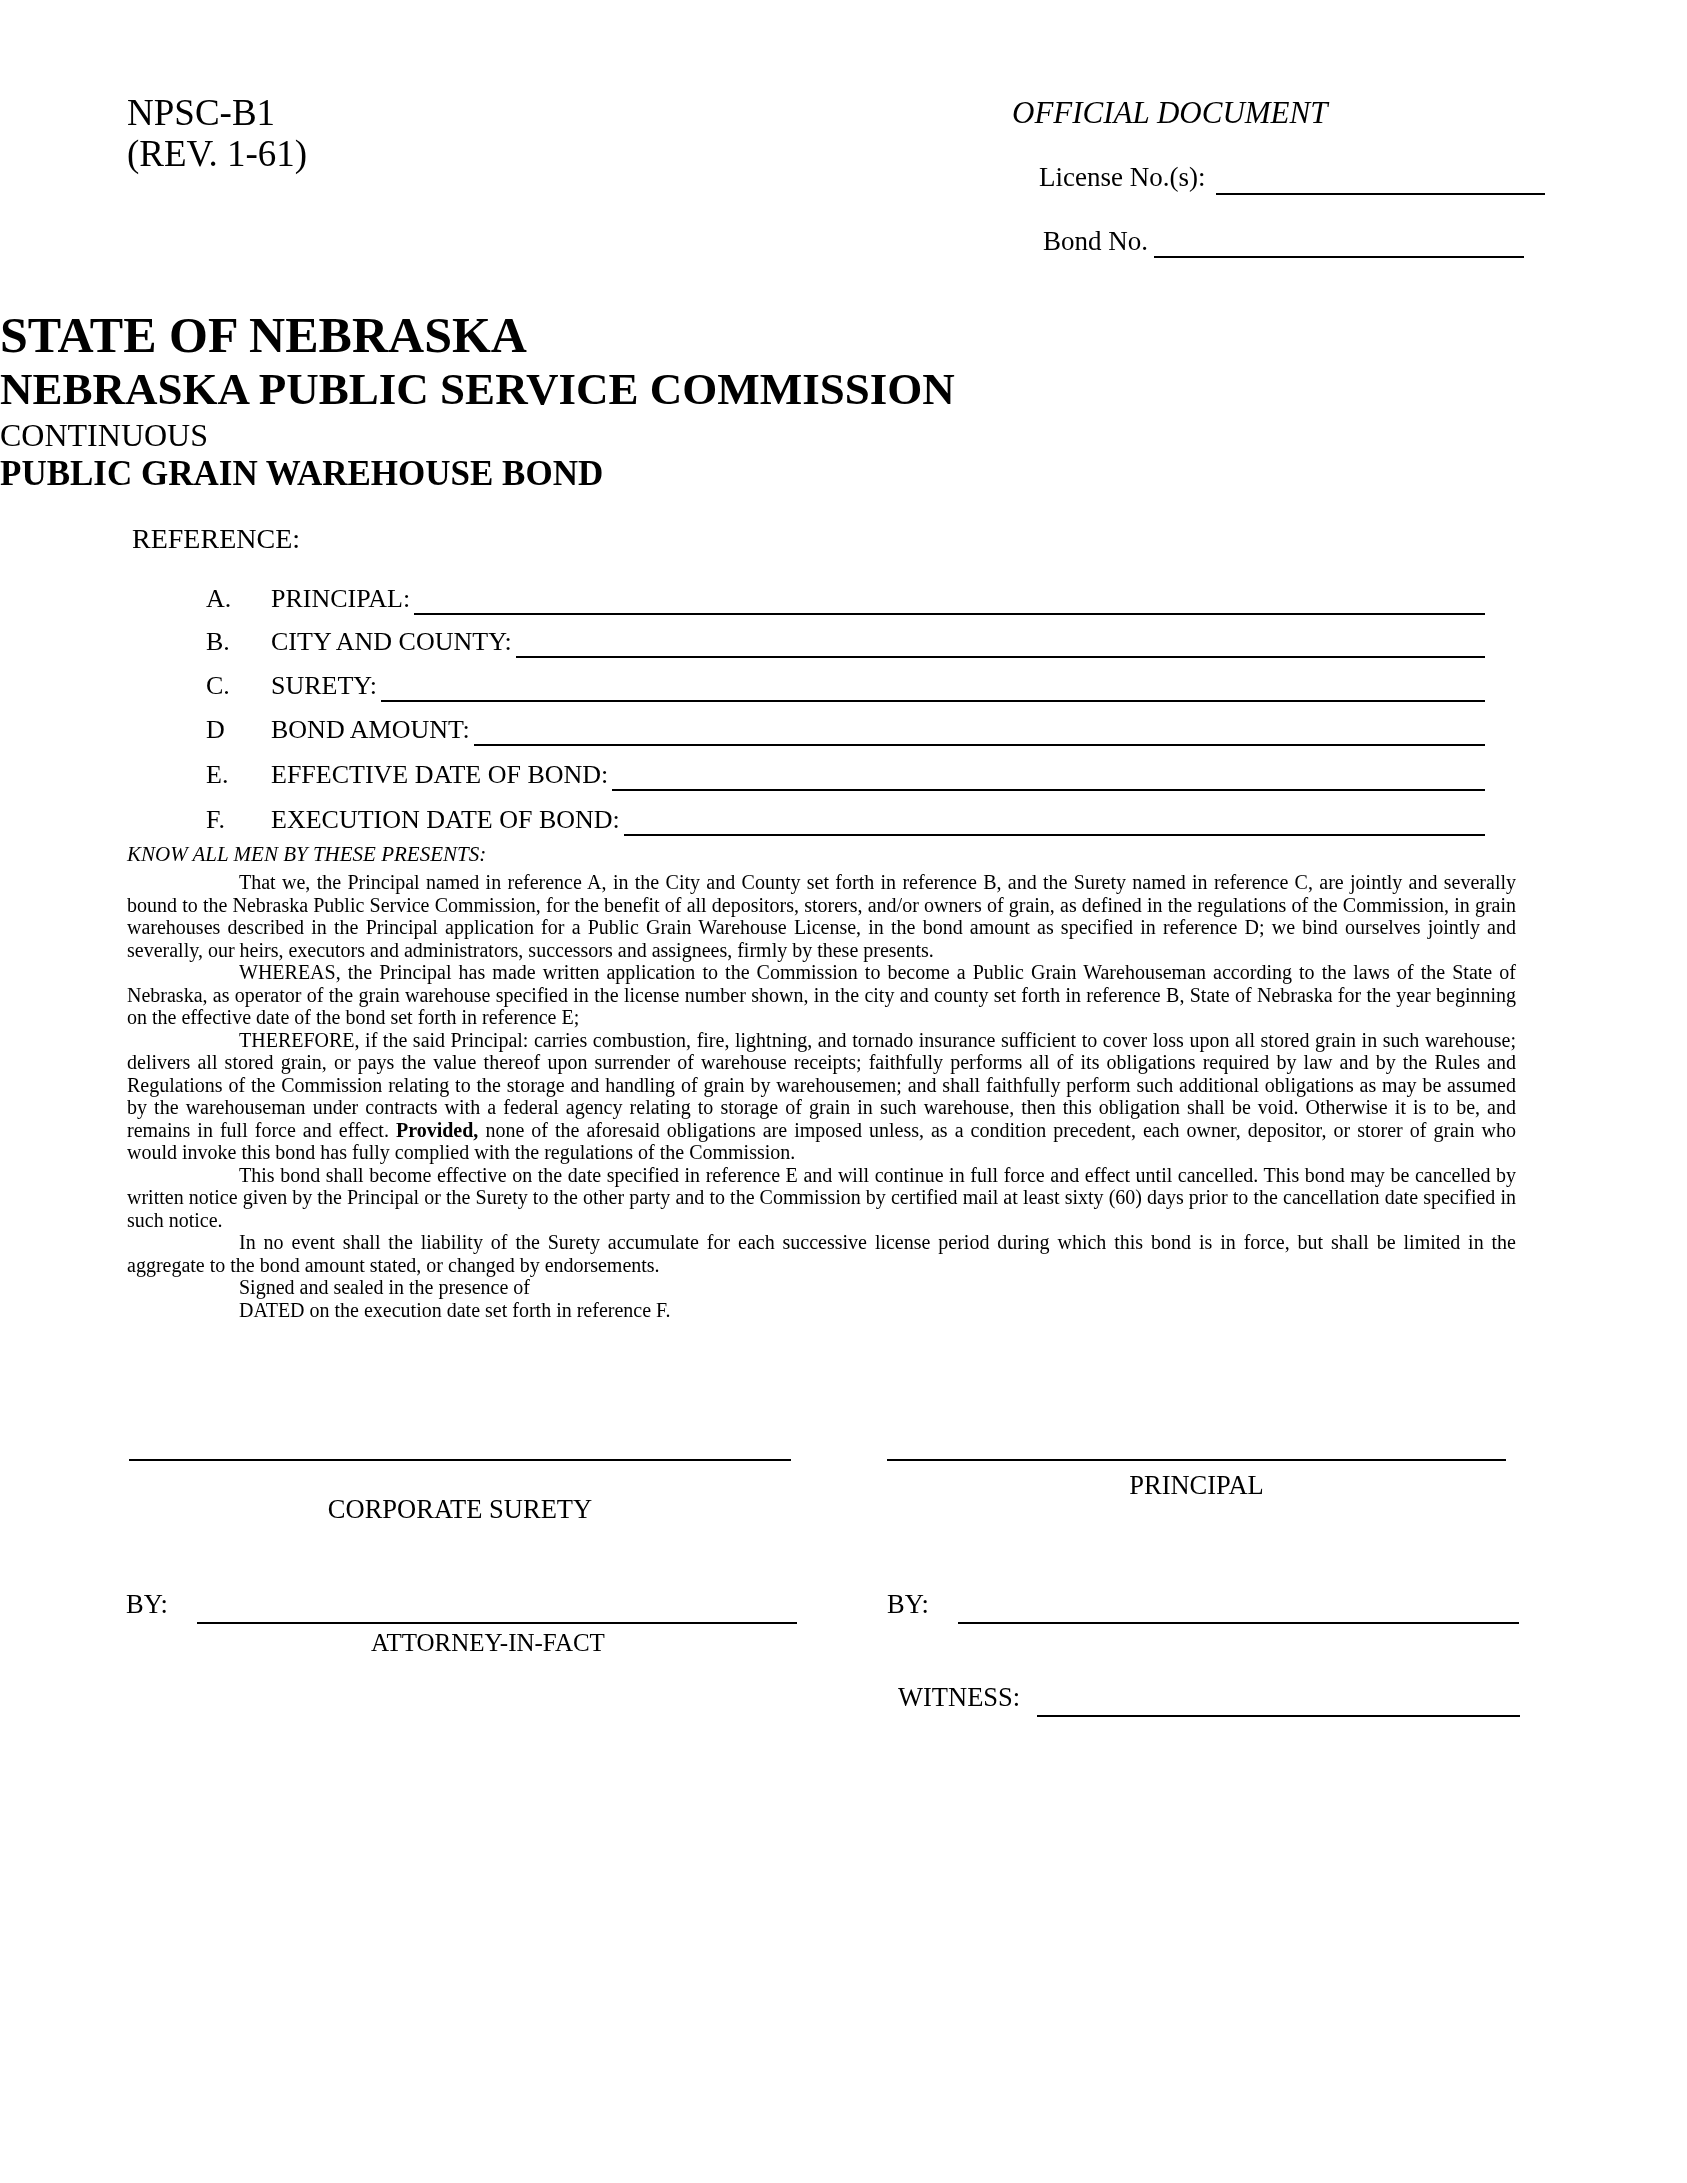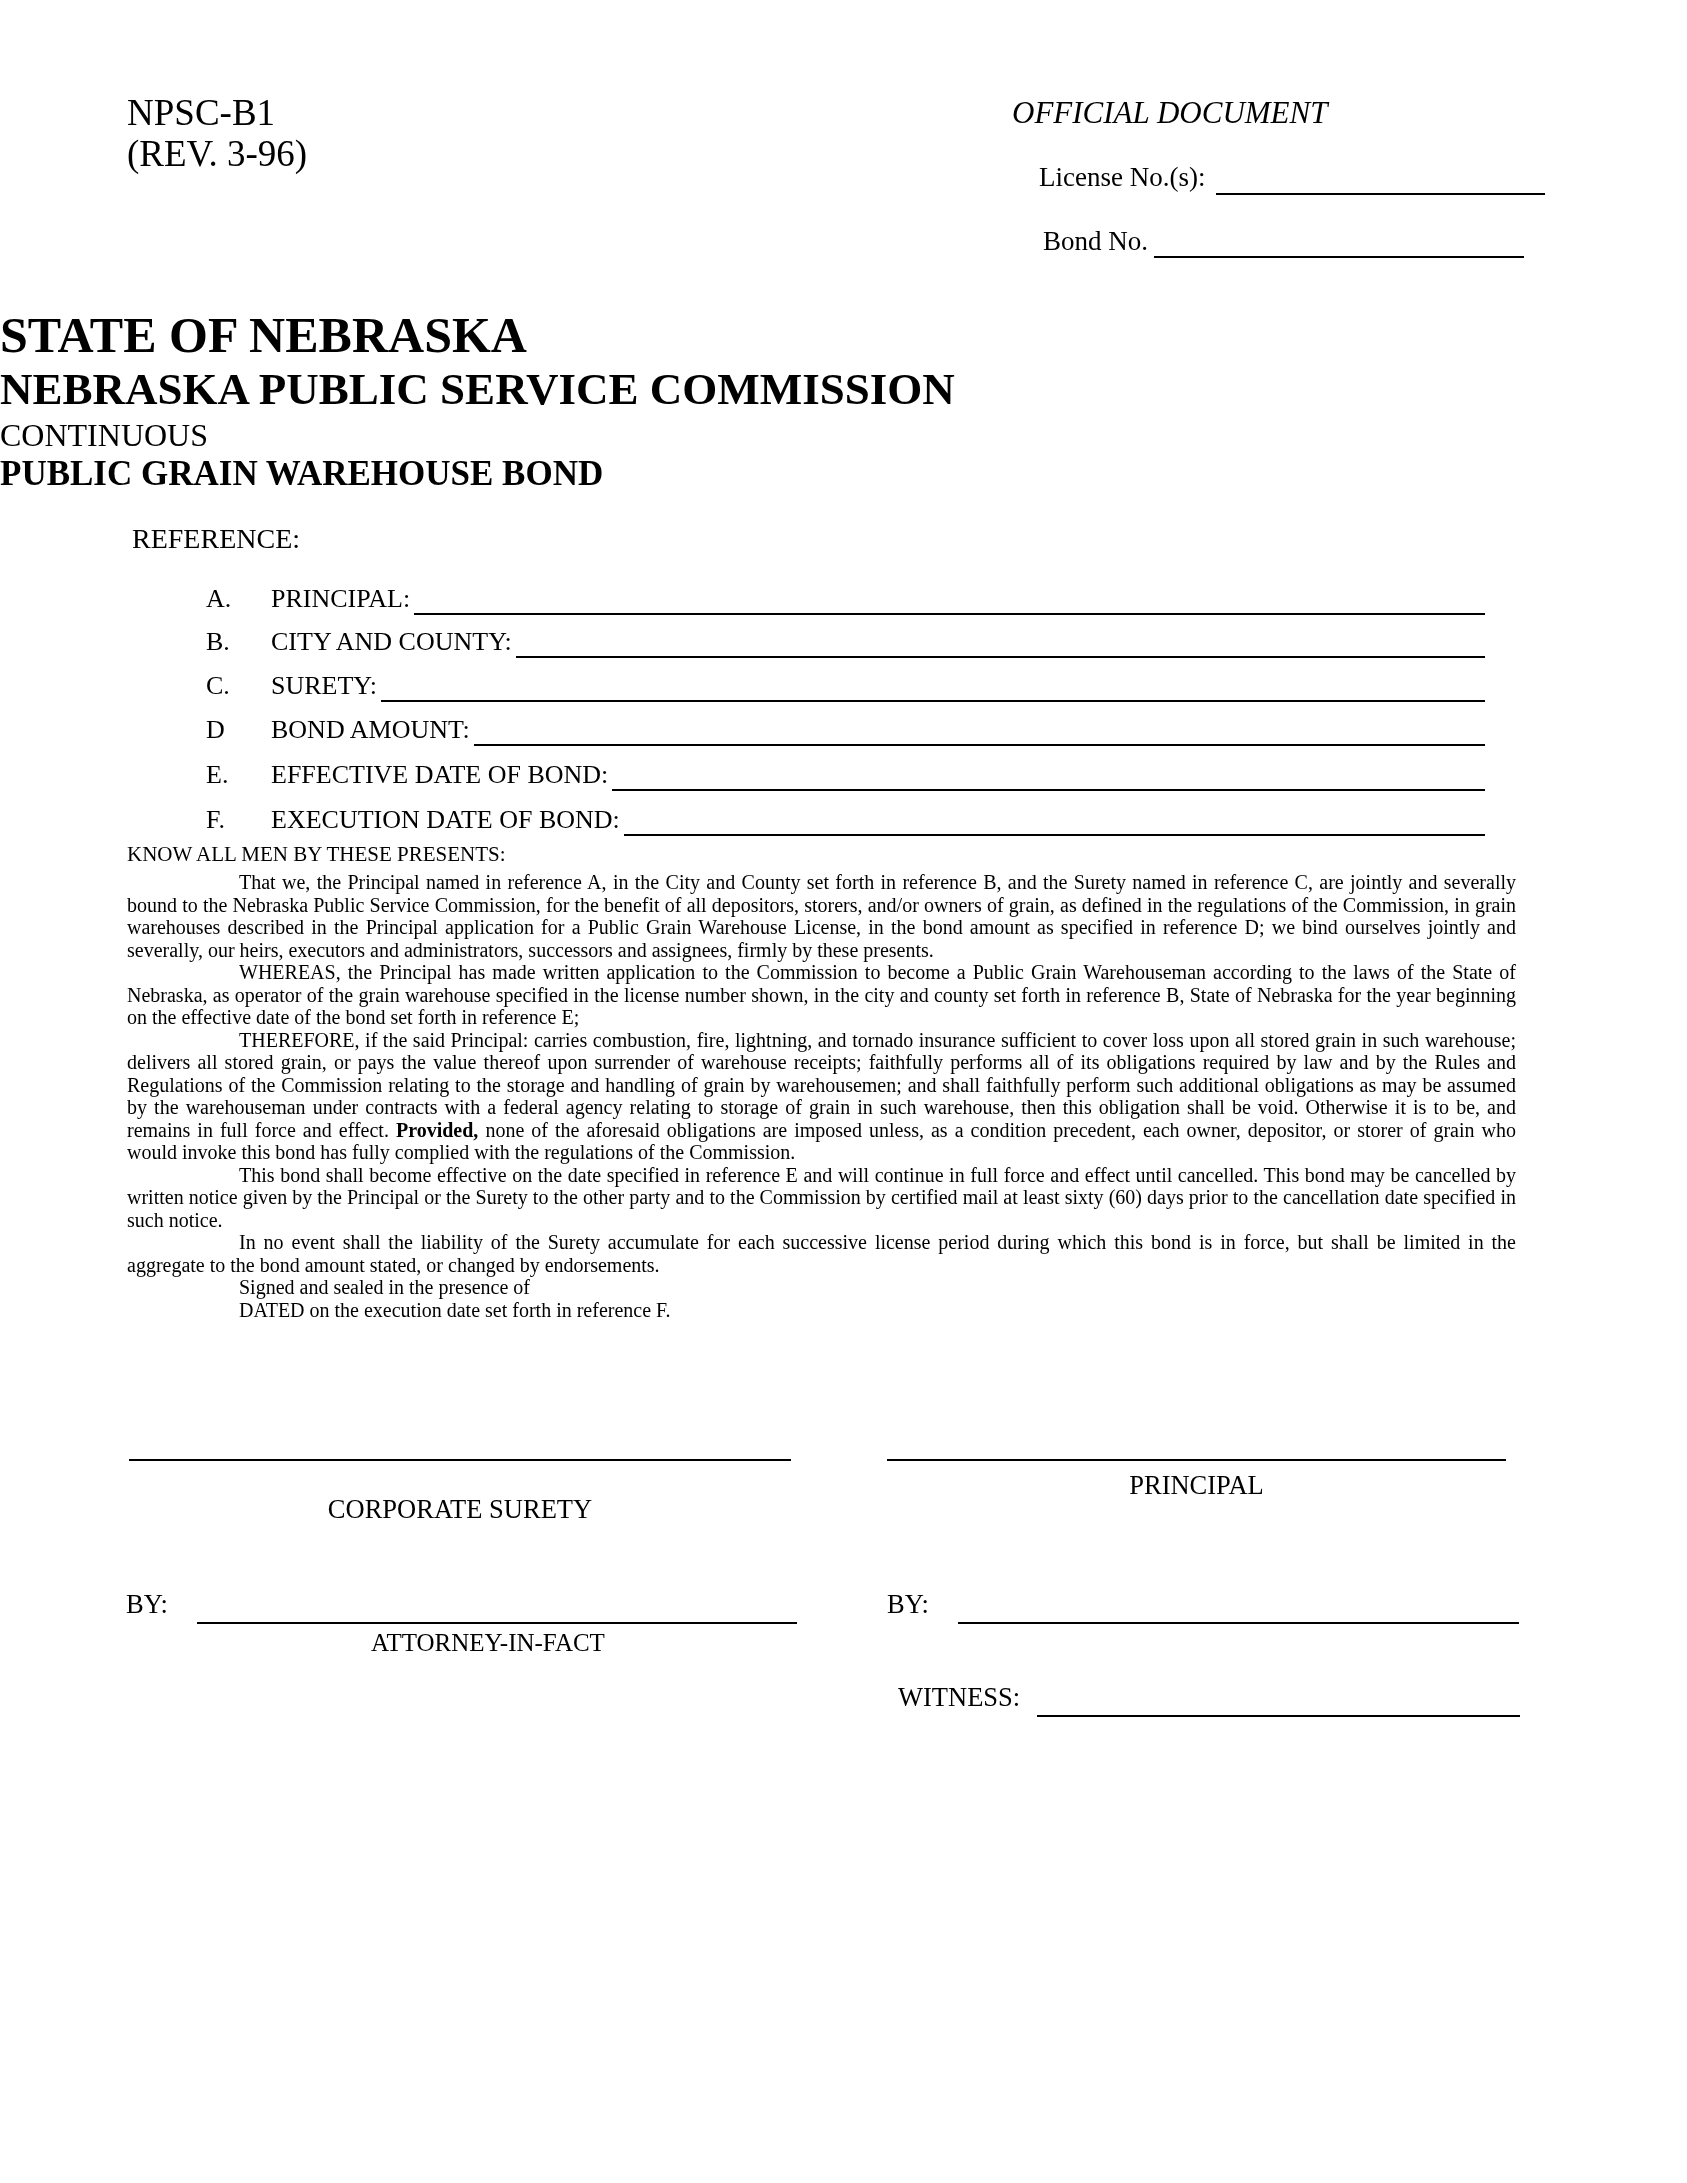--- a/index.html
+++ b/index.html
@@ -41,21 +41,21 @@
   .by-label{font-size:26.5px;}
   .sub-label{font-size:25px;text-align:center;}
   .approved{font-size:25px;white-space:nowrap;}
 </style>
 </head>
 <body>
 
 <div class="page">
 
   <div class="abs form-code" style="left:127px;top:93px;">NPSC-B1</div>
-  <div class="abs form-code" style="left:127px;top:134px;">(REV. 3-96)</div>
+  <div class="abs form-code" style="left:127px;top:134px;">(REV. 1-61)</div>
 
   <div class="abs official" style="left:1012px;top:95px;">OFFICIAL DOCUMENT</div>
 
   <div class="abs hdr-label" style="left:1039px;top:162px;">License No.(s):</div>
   <div class="rule" style="left:1216px;top:193px;width:329px;"></div>
 
   <div class="abs hdr-label" style="left:1043px;top:226px;">Bond No.</div>
   <div class="rule" style="left:1154px;top:256px;width:370px;"></div>
 
   <div class="abs ctr t1" style="top:306px;">STATE OF NEBRASKA</div>
@@ -89,21 +89,21 @@
     <span class="ref-letter">E.</span>
     <span class="ref-label">EFFECTIVE  DATE OF BOND:</span>
     <span class="ref-line"></span>
   </div>
   <div class="ref-row" style="top:805px;">
     <span class="ref-letter">F.</span>
     <span class="ref-label">EXECUTION DATE OF BOND:</span>
     <span class="ref-line"></span>
   </div>
 
-  <div class="abs know" style="left:127px;top:842px;">KNOW ALL MEN BY THESE PRESENTS:</div>
+  <div class="abs know" style="left:127px;top:842px;font-style:italic;">KNOW ALL MEN BY THESE PRESENTS:</div>
 
   <div class="abs bodytext" style="left:127px;top:871px;width:1389px;">
     <p>That we, the Principal named in reference A, in the City and County set forth in reference B, and the Surety named in reference C, are jointly and severally bound to the Nebraska Public Service Commission, for the benefit of all depositors, storers, and/or owners of grain, as defined in the regulations of the Commission, in grain warehouses described in the Principal application for a Public Grain Warehouse License, in the bond amount as specified in reference D; we bind ourselves jointly and severally, our heirs, executors and administrators, successors and assignees, firmly by these presents.</p>
     <p>WHEREAS, the Principal has made written application to the Commission to become a Public Grain Warehouseman according to the laws of the State of Nebraska, as operator of the grain warehouse specified in the license number shown, in the city and county set forth in reference B, State of Nebraska for the year beginning on the effective date of the bond set forth in reference E;</p>
     <p><span>THEREFORE, if the said Principal: carries combustion, fire, lightning, and tornado insurance sufficient to cover loss upon all stored grain in such warehouse; delivers all stored grain, or pays the value thereof upon surrender of warehouse receipts; faithfully performs all of its obligations required by law and by the Rules and Regulations of the Commission relating to the storage and handling of grain by warehousemen; and shall faithfully perform such additional obligations as may be assumed by the warehouseman under contracts with a federal agency relating to storage of grain in such warehouse, then this obligation shall be void.  Otherwise it is to be, and remains in full force and effect.  </span><span class="b">Provided,</span><span> none of the aforesaid obligations are imposed unless, as a condition precedent, each owner, depositor, or storer of grain who would invoke this bond has fully complied with the regulations of the Commission.</span></p>
     <p>This bond shall become effective on the date specified in reference E and will continue in full force and effect until cancelled.  This bond may be cancelled by written notice given by the Principal or the Surety to the other party and to the Commission by certified mail at least sixty (60) days prior to the cancellation date specified in such notice.</p>
     <p>In no event shall the liability of the Surety accumulate for each successive license period during which this bond is in force, but shall be limited in the aggregate to the bond amount stated, or changed by endorsements.</p>
     <p>Signed and sealed in the presence of</p>
     <p>DATED on the execution date set forth in reference F.</p>
   </div>

